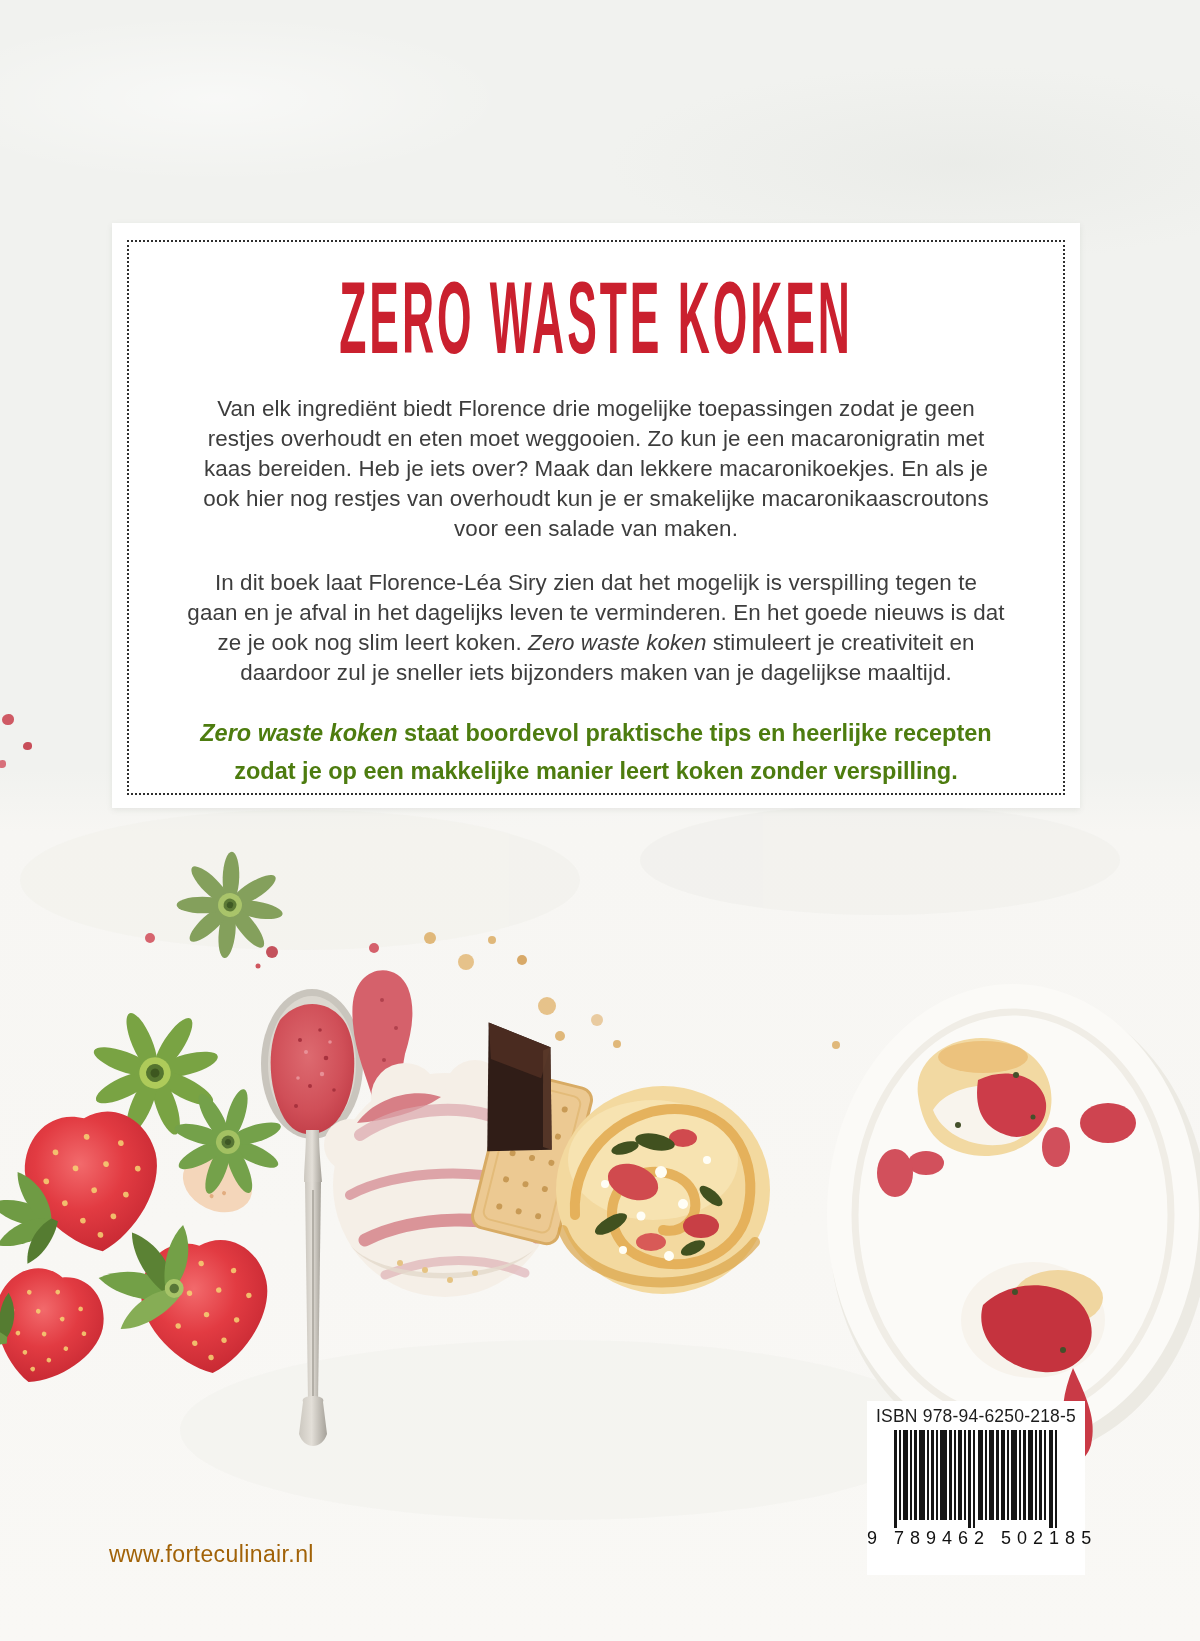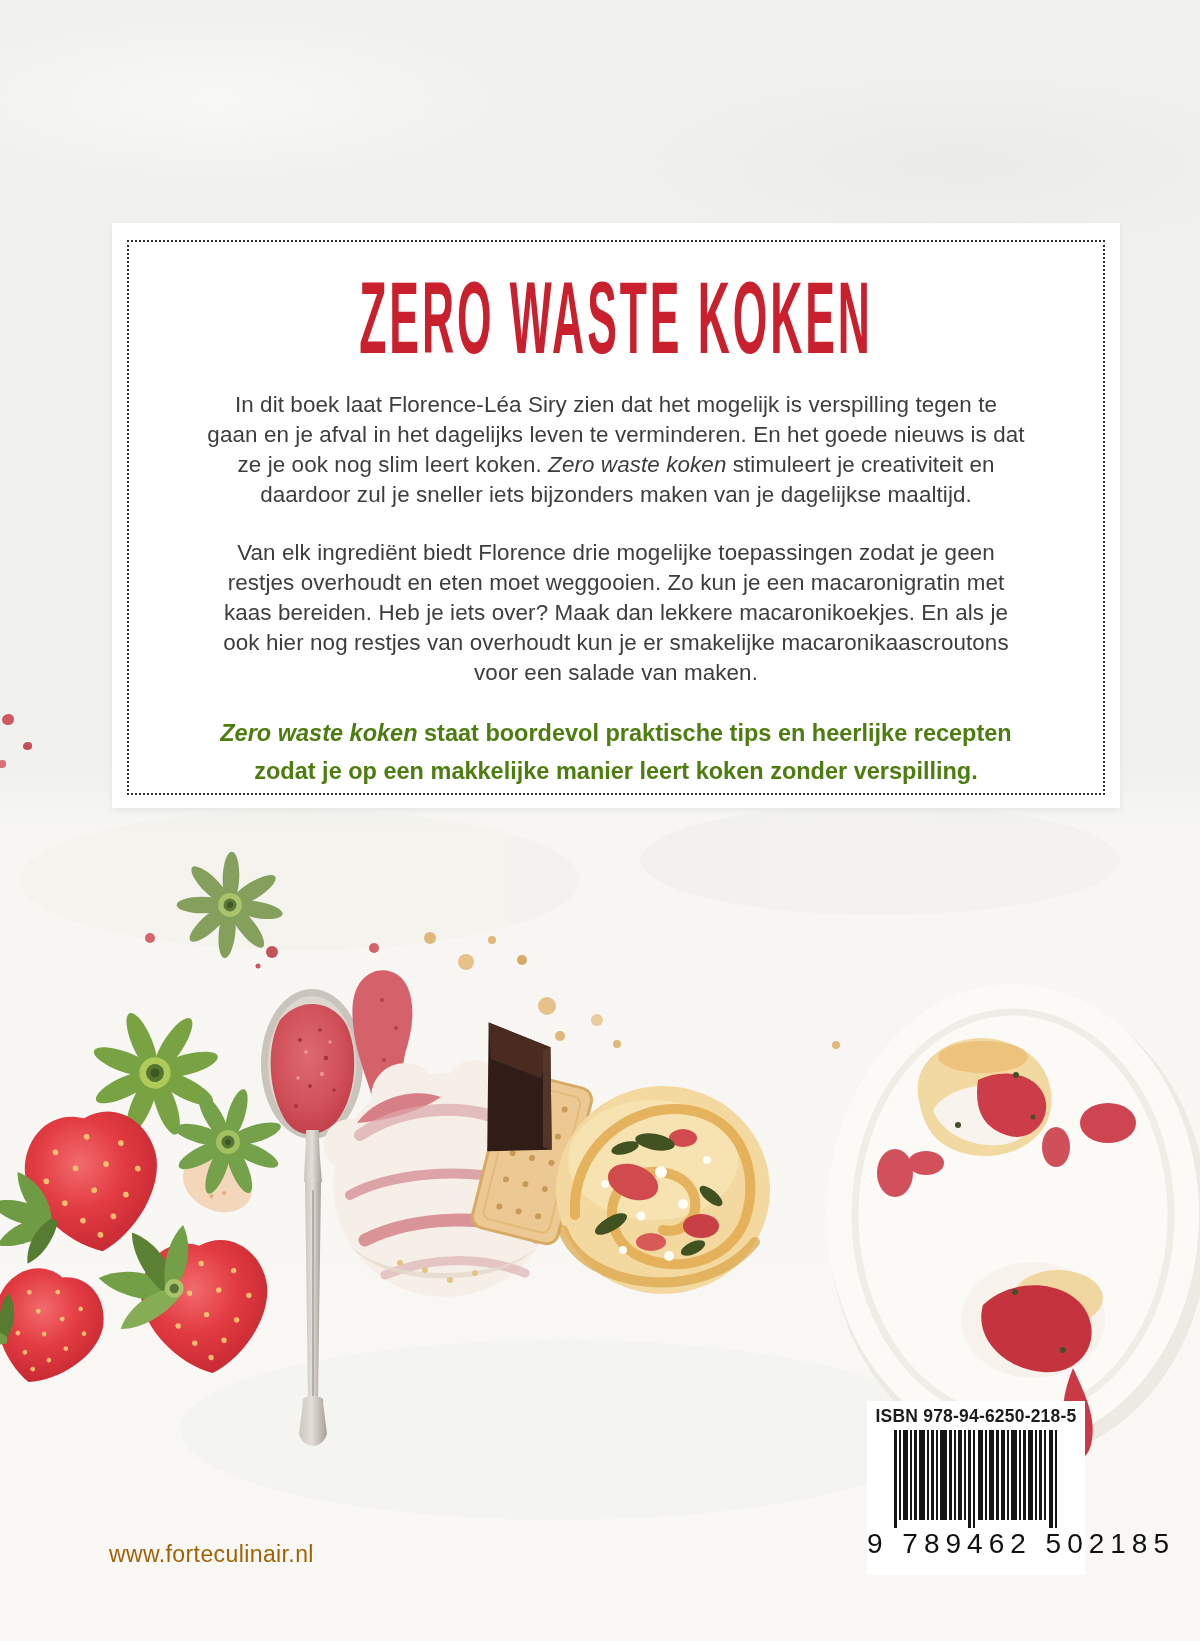--- a/index.html
+++ b/index.html
@@ -18,21 +18,21 @@
   }
   .photo-area{
     position:absolute;left:0;top:770px;width:1200px;height:871px;
     background:linear-gradient(180deg, rgba(247,246,243,0) 0%, #f7f6f3 7%, #f9f8f5 100%);
   }
   .photo-area svg{position:absolute;left:0;top:20px;}
 
   
   .content-box{
     position:absolute;left:112px;top:223px;width:968px;height:585px;
-    background:#ffffff;box-shadow:0 2px 6px rgba(90,95,90,.10);padding-left:40px;
+    background:#ffffff;box-shadow:0 2px 6px rgba(90,95,90,.10);
   }
   .dotted-inner{
     position:absolute;inset:17px 15px 13px 15px;
     border:2.5px dotted #2e2e2e;
     text-align:center;
   }
   .title-wrap{height:96px;margin-top:28px;display:flex;align-items:center;justify-content:center;}
   .title-inner{
     display:inline-block;white-space:nowrap;
     font-weight:700;font-size:60px;letter-spacing:4px;
@@ -58,25 +58,25 @@
   .splat.s2{left:23px;top:742px;width:9px;height:8px;background:#c84e59;}
   .splat.s3{left:-2px;top:760px;width:8px;height:8px;background:#d8707a;}
 
   
   .barcode-block{
     position:absolute;left:867px;top:1401px;width:218px;height:174px;
     background:#ffffff;text-align:center;
   }
   .isbn-text{
     margin-top:5px;font-size:17.5px;color:#1c1c1c;letter-spacing:.2px;
-    font-weight:700;
+    font-weight:400;
   }
   .bars{display:block;margin:3px auto 0 auto;}
   .barcode-digits{
-    margin-top:-2px;font-size:28px;color:#111;letter-spacing:6px;
+    margin-top:-2px;font-size:18px;color:#111;letter-spacing:6px;
     white-space:nowrap;
   }
 
   .website{
     position:absolute;left:109px;top:1541px;
     font-size:23px;color:#a16207;letter-spacing:.4px;
   }
 </style>
 </head>
 <body>
@@ -354,22 +354,22 @@
     </g>
   </g>
 </svg>
 </div>
 
 <div class="content-box">
   <div class="dotted-inner">
     <div class="title-wrap">
       <span class="title-inner">ZERO WASTE KOKEN</span>
     </div>
+    <p class="body-text p2">Van elk ingrediënt biedt Florence drie mogelijke toepassingen zodat je geen restjes overhoudt en eten moet weggooien. Zo kun je een macaronigratin met kaas bereiden. Heb je iets over? Maak dan lekkere macaronikoekjes. En als je ook hier nog restjes van overhoudt kun je er smakelijke macaronikaascroutons voor een salade van maken.</p>
     <p class="body-text p1"><span>In dit boek laat Florence-Léa Siry zien dat het mogelijk is verspilling tegen te gaan en je afval in het dagelijks leven te verminderen. En het goede nieuws is dat ze je ook nog slim leert koken. </span><i>Zero waste koken</i><span> stimuleert je creativiteit en daardoor zul je sneller iets bijzonders maken van je dagelijkse maaltijd.</span></p>
-    <p class="body-text p2">Van elk ingrediënt biedt Florence drie mogelijke toepassingen zodat je geen restjes overhoudt en eten moet weggooien. Zo kun je een macaronigratin met kaas bereiden. Heb je iets over? Maak dan lekkere macaronikoekjes. En als je ook hier nog restjes van overhoudt kun je er smakelijke macaronikaascroutons voor een salade van maken.</p>
     <p class="red-text"><i>Zero waste koken</i><span> staat boordevol praktische tips en heerlijke recepten zodat je op een makkelijke manier leert koken zonder verspilling.</span></p>
   </div>
 </div>
 
 <div class="splat s1"></div>
 <div class="splat s2"></div>
 <div class="splat s3"></div>
 
 <div class="barcode-block">
   <div class="isbn-text">ISBN 978-94-6250-218-5</div>

